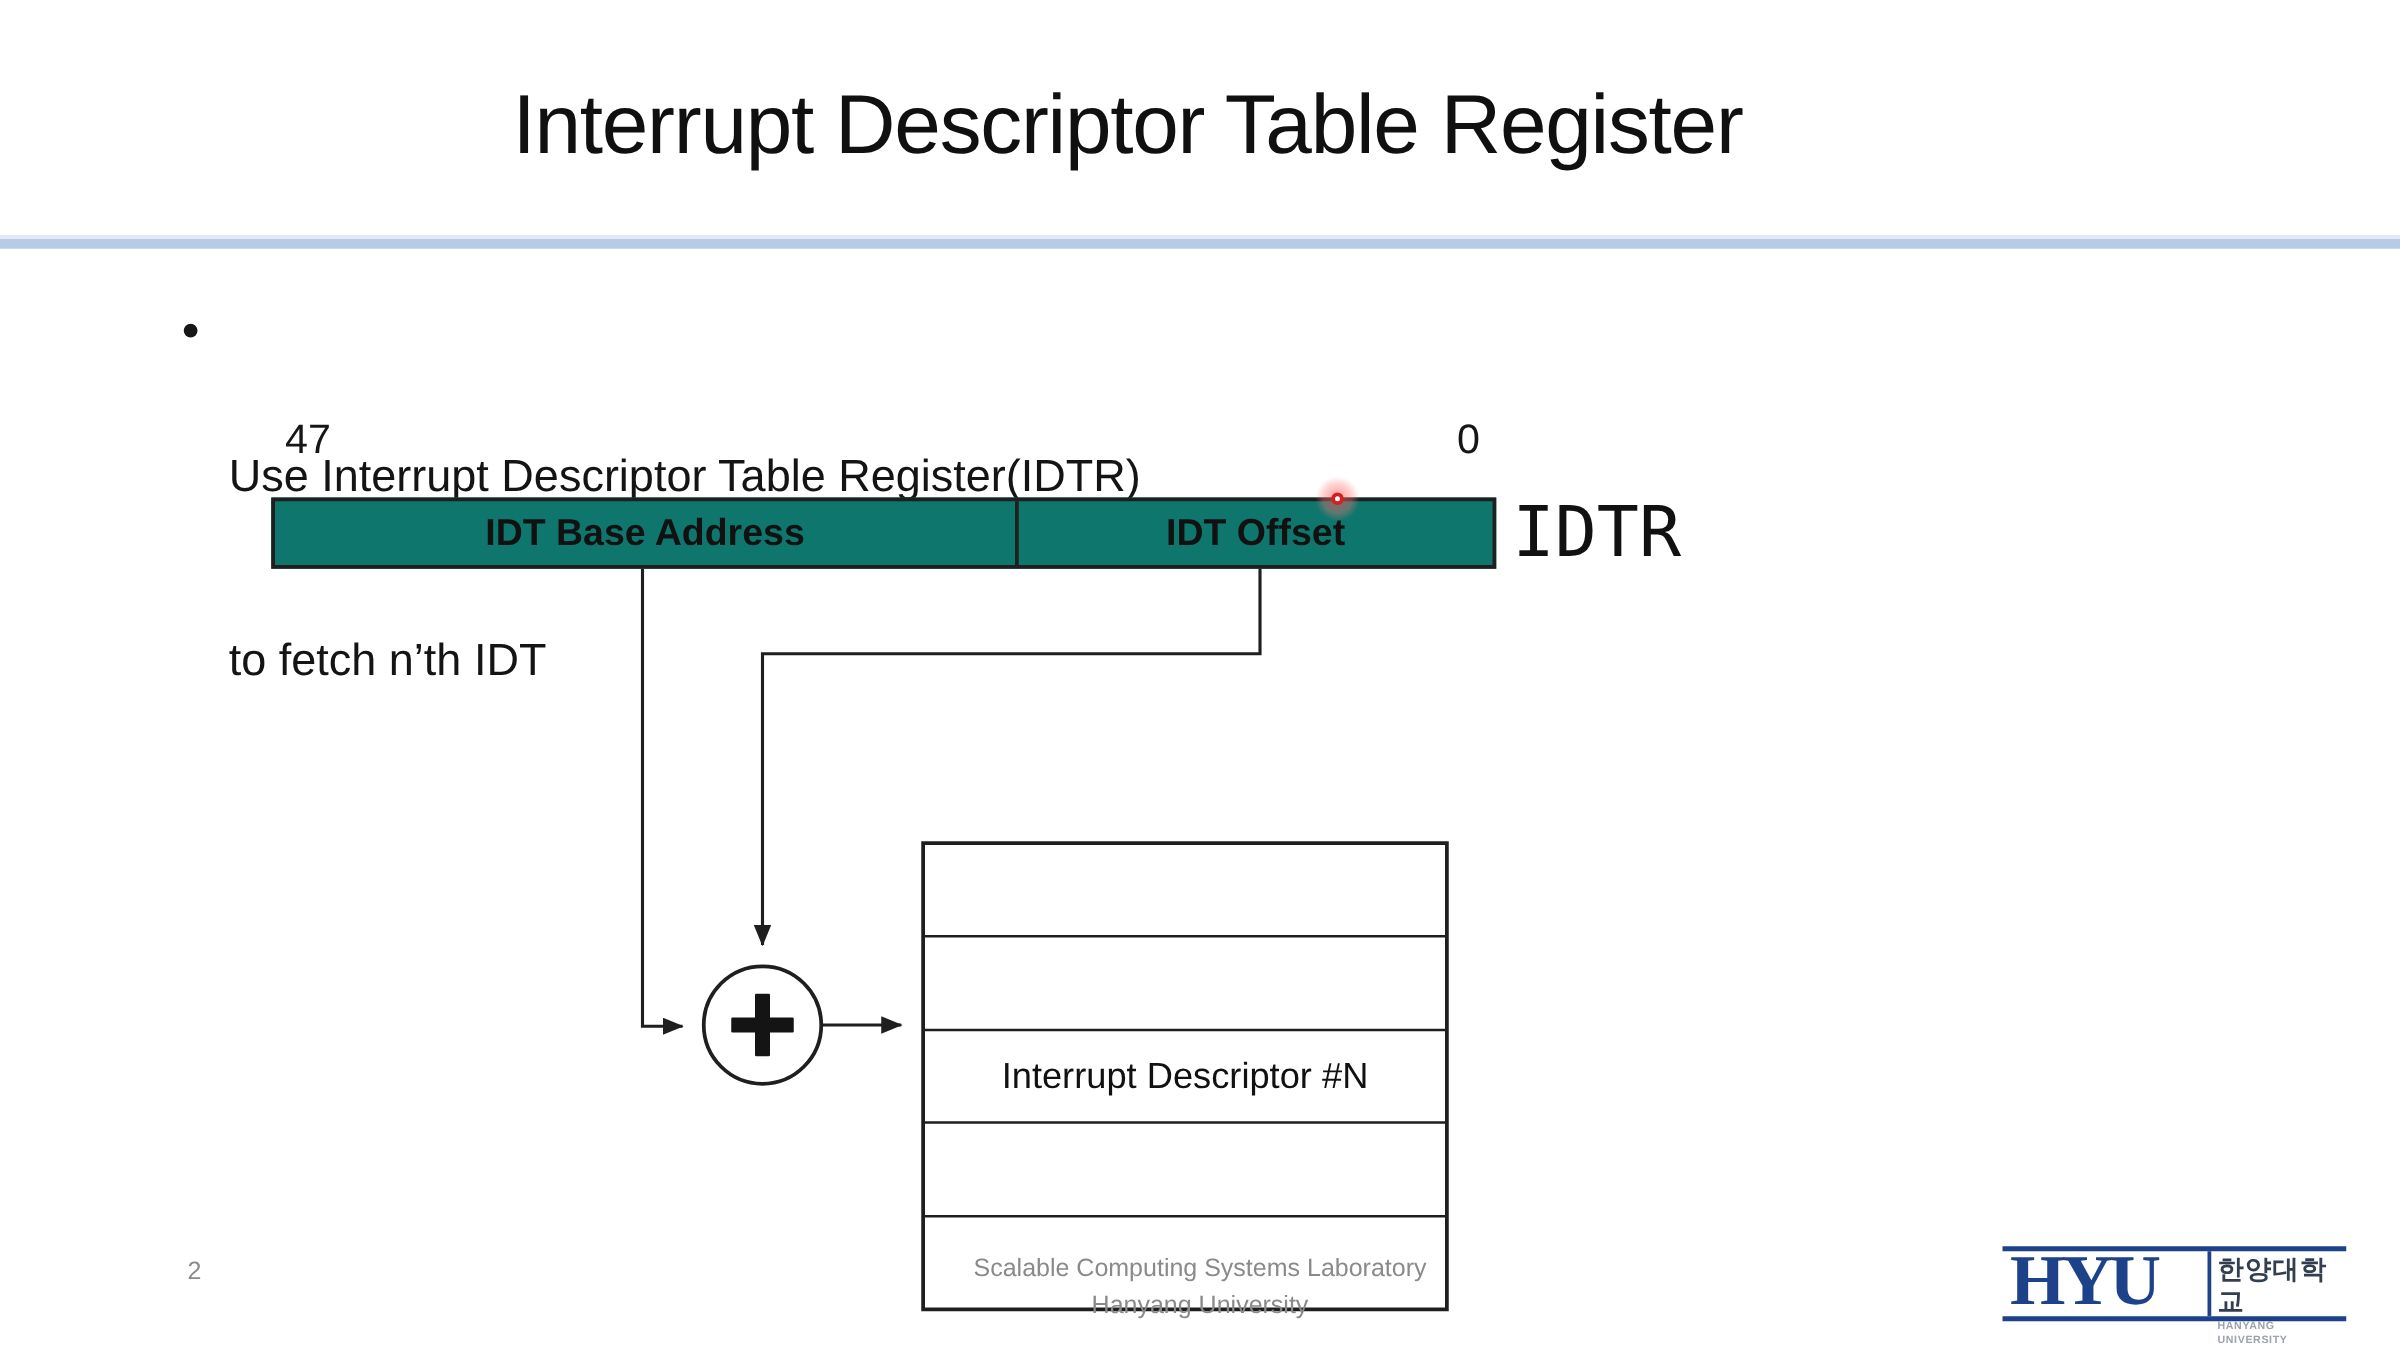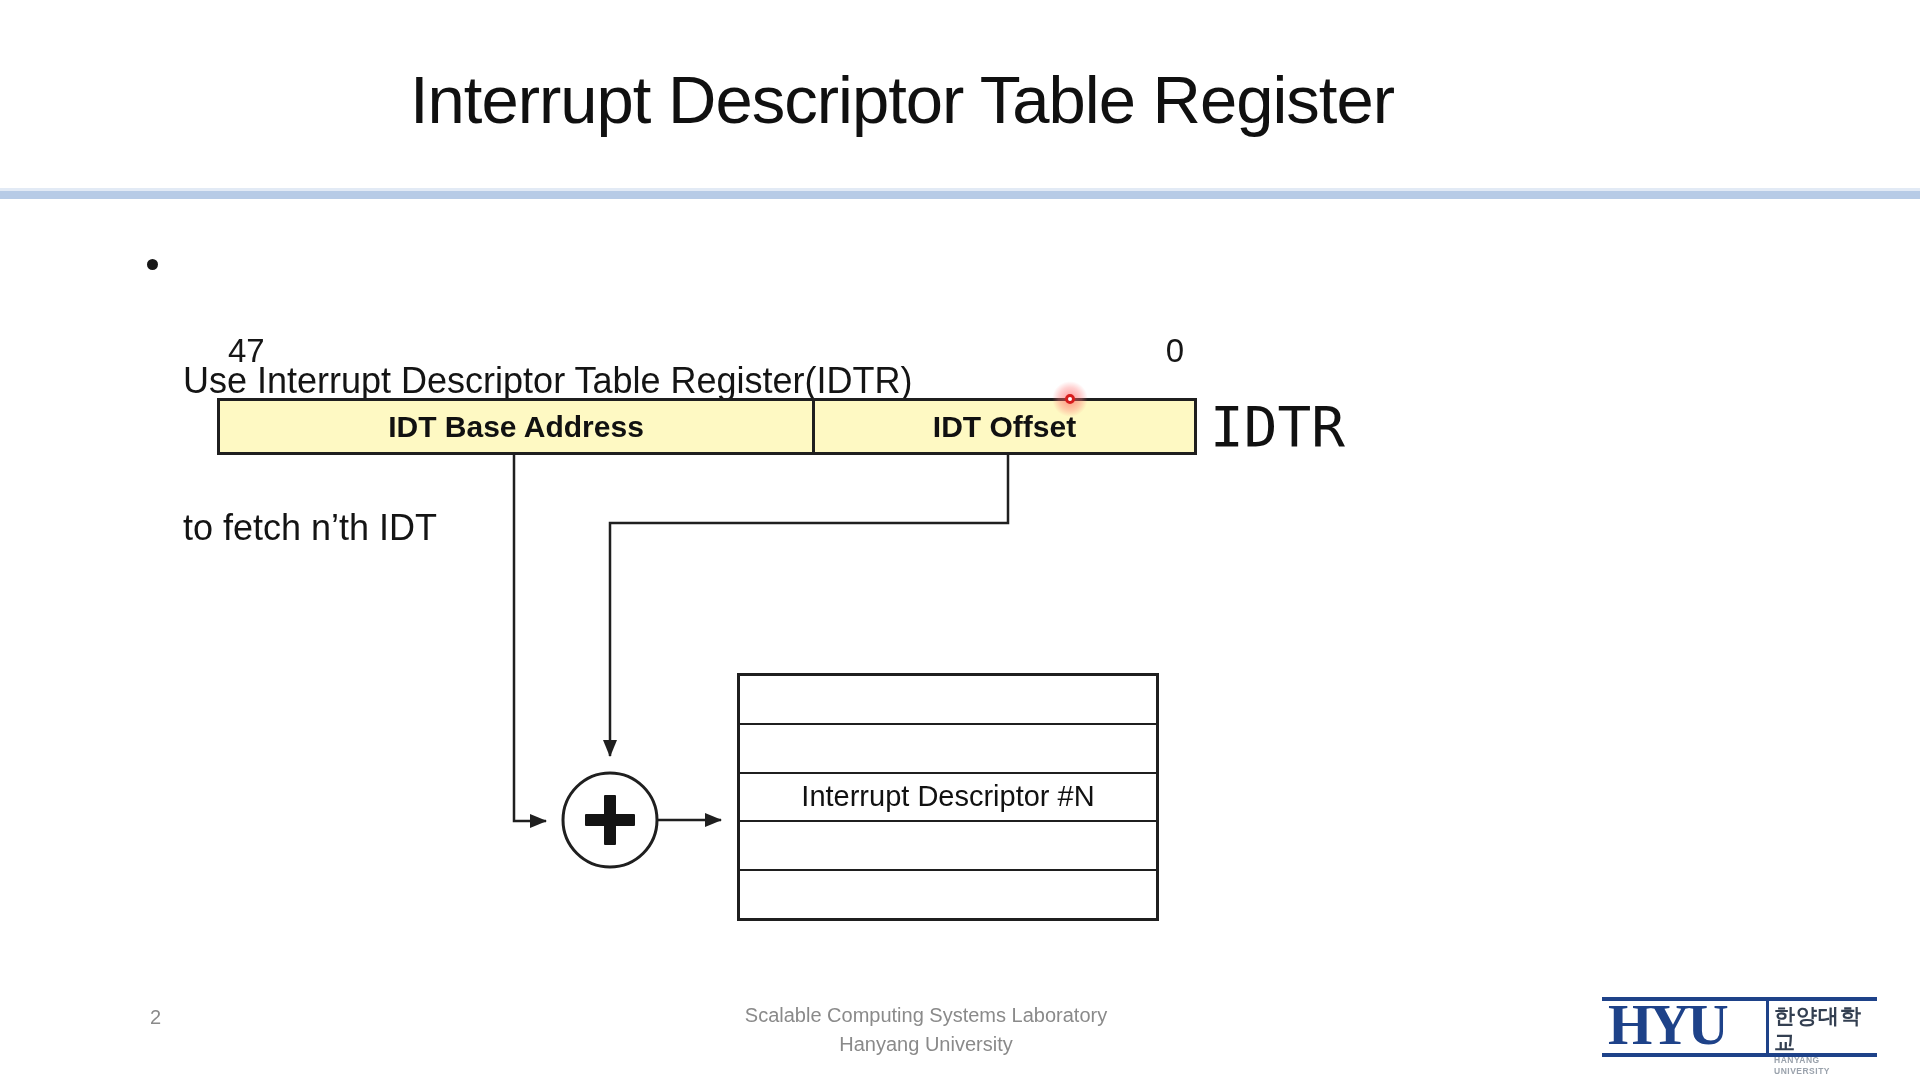--- a/index.html
+++ b/index.html
@@ -14,21 +14,21 @@
         background:linear-gradient(#e2eaf5 0 30%,#b7cbe6 30% 100%);}
 
   .bullet-dot{position:absolute;left:147px;top:259px;width:11px;height:11px;
               border-radius:50%;background:#161616;}
   .bullet-text{position:absolute;left:183px;top:258px;
                font-family:Liberation Sans, sans-serif;font-size:36px;
                line-height:49px;color:#141414;white-space:pre;}
 
   
   .reg{position:absolute;left:217px;top:398px;width:980px;height:57px;
-       border:3px solid #1f1f1f;box-sizing:border-box;display:flex;background:#fef9c3;text-align:right;}
+       border:3px solid #1f1f1f;box-sizing:border-box;display:flex;background:#0f766e;text-align:right;}
   .reg-cell{display:flex;align-items:center;justify-content:center;
             font-weight:700;font-size:30px;color:#111;}
   .reg-cell.base{width:595px;border-right:3px solid #1f1f1f;box-sizing:border-box;}
   .reg-cell.offset{flex:1;}
   .bit{position:absolute;top:332px;font-size:33px;color:#161616;}
   .bit.hi{left:228px;}
   .bit.lo{left:1152px;width:32px;text-align:right;}
   .idtr-label{position:absolute;left:1210px;top:402px;
               font-family:"DejaVu Sans Mono",monospace;font-size:56px;
               line-height:50px;color:#111;}
@@ -41,30 +41,30 @@
               border:3px solid #d81d1d;background:#fff;box-sizing:border-box;}
 
   
   .wires{position:absolute;left:0;top:0;width:1920px;height:1080px;pointer-events:none;}
 
   
   .idt-label{position:absolute;left:748px;top:554px;width:400px;text-align:center;
              font-family:"DejaVu Sans Mono",monospace;font-size:30px;line-height:57px;color:#111;}
 
   
-  .idt-table{position:absolute;left:737px;top:673px;width:422px;height:248px;
+  .idt-table{position:absolute;left:737px;top:673px;width:422px;height:376px;
              border:3px solid #1f1f1f;box-sizing:border-box;display:flex;flex-direction:column;
              background:#fff;}
   .idt-row{flex:1;display:flex;align-items:center;justify-content:center;
            font-size:29px;color:#111;}
   .idt-row + .idt-row{border-top:2.5px solid #1f1f1f;}
 
   
   .page-num{position:absolute;left:150px;top:1006px;font-size:20px;color:#8a8a8a;}
-  .footer{position:absolute;left:626px;top:1001px;width:600px;text-align:center;
+  .footer{position:absolute;left:660px;top:1001px;width:600px;text-align:center;
           font-size:20px;line-height:29px;color:#8a8a8a;}
 
   
   .logo{position:absolute;left:1602px;top:997px;width:275px;height:60px;}
   .logo .bar{position:absolute;left:0;width:275px;height:4px;background:#1e4289;}
   .logo .bar.top{top:0;}
   .logo .bar.bottom{bottom:0;}
   .logo .acronym{position:absolute;left:6px;top:2px;
                  font-family:"Liberation Serif",serif;font-weight:700;
                  font-size:57px;line-height:52px;letter-spacing:-3px;color:#1e4289;}

